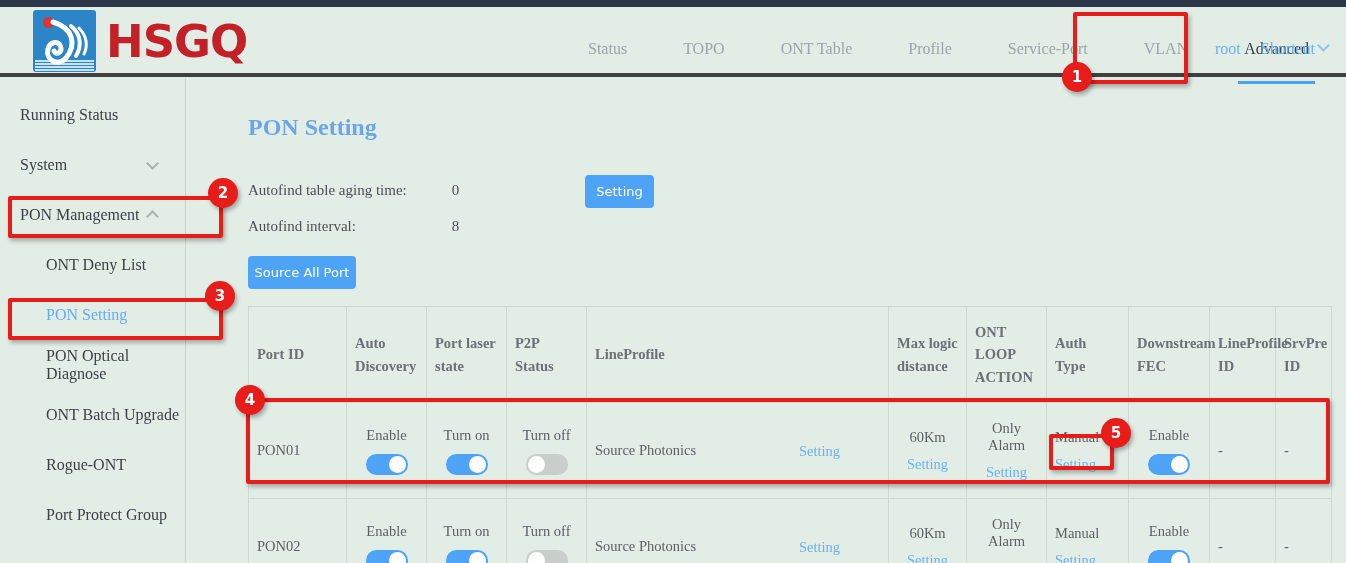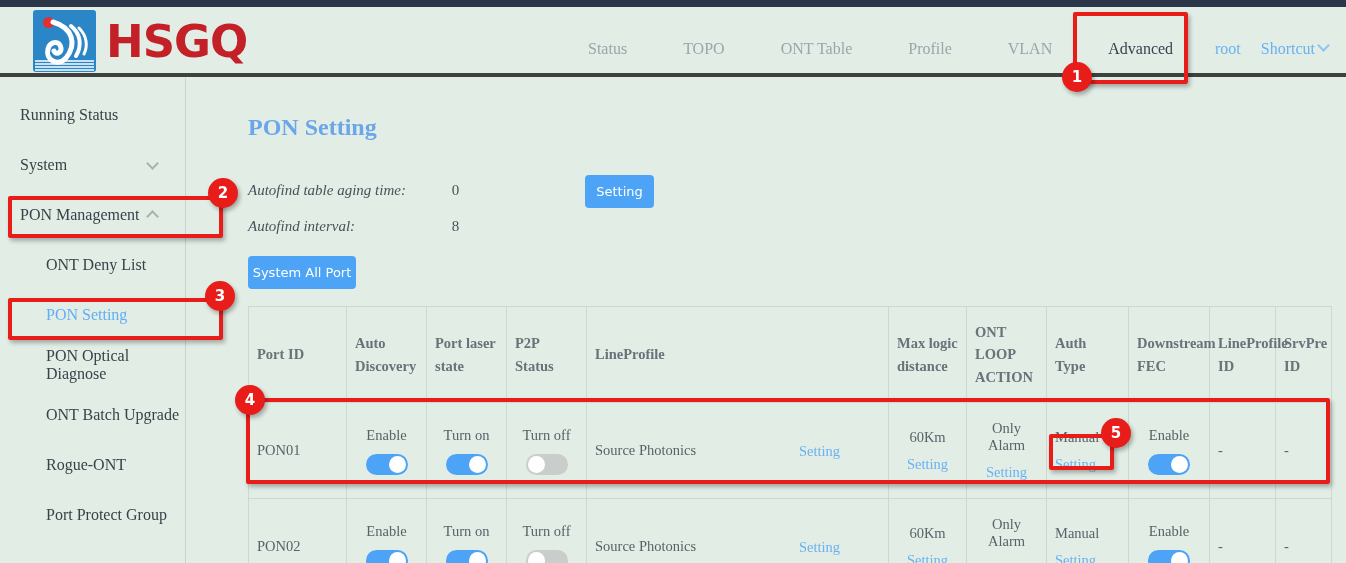--- a/index.html
+++ b/index.html
@@ -89,21 +89,21 @@
   .side-caret.down { transform: rotate(45deg); margin-top: -4px; }
   .side-caret.up { transform: rotate(-135deg); margin-top: 3px; }
 
   
   .main { position: absolute; left: 228px; top: 78px; width: 1118px; height: 485px; }
   .page-title {
     position: absolute; left: 20px; top: 36px;
     font-size: 24px; font-weight: bold; color: #6ba6e8;
   }
   .form-row { position: absolute; left: 20px; font-size: 15px; color: #4a5058; }
-  .form-row .lbl { display: inline-block; width: 200px; font-style: italic; }
+  .form-row .lbl { display: inline-block; width: 200px; }
   .form-row .val { color: #4a5058; }
   .btn {
     position: absolute; background: #4da3f5; color: #fff;
     border: none; border-radius: 4px;
     font-family: "DejaVu Sans", sans-serif; font-size: 13px;
     cursor: pointer; text-align: center;
   }
 
   
   .tbl {
@@ -180,20 +180,21 @@
         </svg>
       </div>
       <div class="logo-text">HSGQ</div>
     </div>
 
     <div class="nav">
       <div class="nav-item">Status</div>
       <div class="nav-item">TOPO</div>
       <div class="nav-item">ONT Table</div>
       <div class="nav-item">Profile</div>
+      <div class="nav-item">Service-Port</div>
       <div class="nav-item">VLAN</div>
       <div class="nav-item active">Advanced</div>
     </div>
 
     <div class="nav-right">
       <span class="lnk">root</span>
       <span class="lnk"><span>Shortcut</span><i class="chev-d"></i></span>
     </div>
   </div>
 
@@ -236,21 +237,21 @@
     <div class="form-row" style="top:104px">
       <span class="lbl">Autofind table aging time:</span>
       <span class="val">0</span>
     </div>
     <div class="form-row" style="top:140px">
       <span class="lbl">Autofind interval:</span>
       <span class="val">8</span>
     </div>
 
     <button class="btn" style="left:357px; top:97px; width:69px; height:33px;">Setting</button>
-    <button class="btn" style="left:20px; top:178px; width:108px; height:33px;">System All Port</button>
+    <button class="btn" style="left:20px; top:178px; width:108px; height:33px;">Source All Port</button>
 
     <table class="tbl">
       <colgroup>
         <col style="width:98px">
           <col style="width:80px">
           <col style="width:80px">
           <col style="width:80px">
         <col style="width:302px">
           <col style="width:78px">
           <col style="width:80px">

